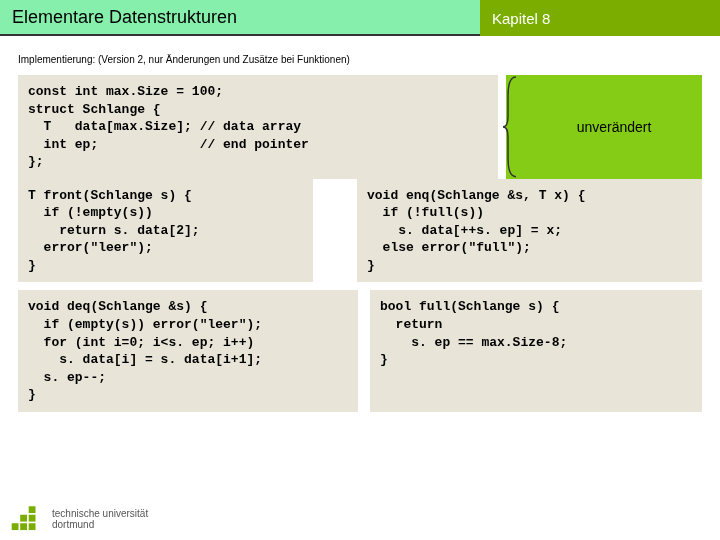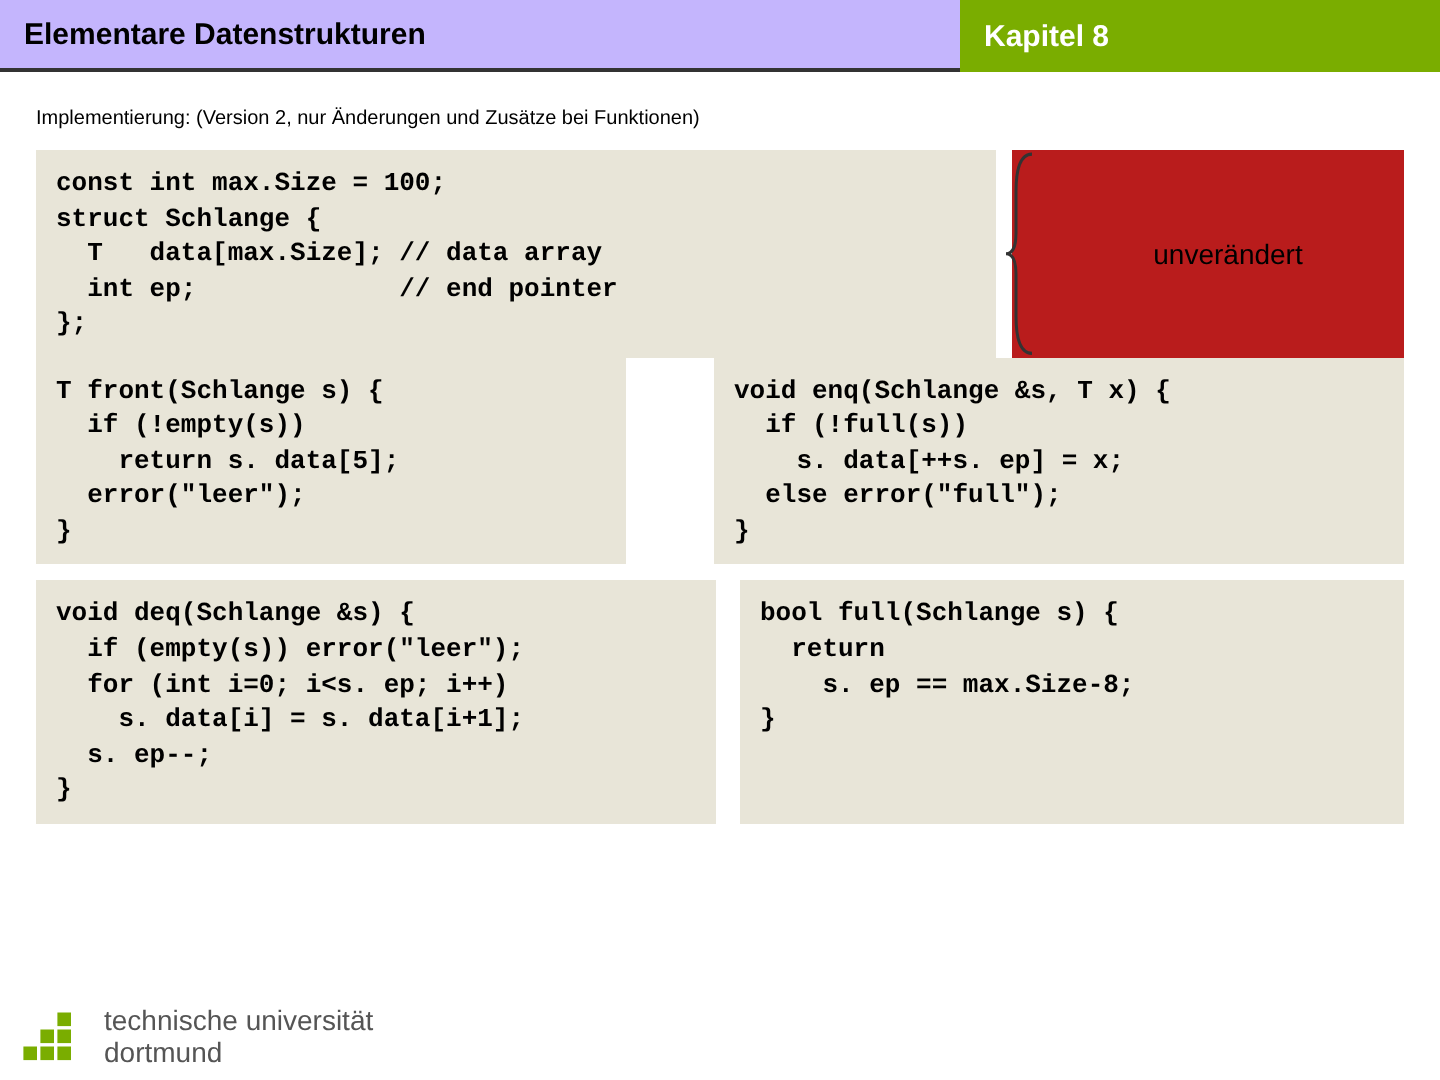--- a/index.html
+++ b/index.html
@@ -1,43 +1,43 @@
 <!DOCTYPE html>
 <html><head>
 <meta charset="utf-8">
 <style>
   * { margin: 0; padding: 0; box-sizing: border-box; }
   body { width: 720px; height: 540px; font-family: Arial, sans-serif; background: #fff; position: relative; }
   
   .header { display: flex; height: 36px; }
-  .header-left { flex: 1; background: #c4b5fd; display: flex; align-items: center; padding-left: 12px; font-weight: bold; font-size: 15px; border-bottom: 2px solid #333; }
-  .header-right { width: 240px; background: #7aad00; color: #fff; display: flex; align-items: center; padding-left: 12px; font-weight: bold; font-size: 15px; }
+  .header-left { flex: 1; background: #86efac; display: flex; align-items: center; padding-left: 12px; font-weight: normal; font-size: 18px; border-bottom: 2px solid #333; }
+  .header-right { width: 240px; background: #7aad00; color: #fff; display: flex; align-items: center; padding-left: 12px; font-weight: normal; font-size: 15px; }
   
   .content { padding: 18px 18px 0 18px; }
   .subtitle { font-size: 10px; margin-bottom: 10px; }
   
   .row1 { display: flex; gap: 8px; margin-bottom: 0; }
   .codebox { background: #e8e5d8; padding: 8px 10px; font-family: "Courier New", monospace; font-size: 13px; font-weight: bold; white-space: pre; line-height: 1.35; }
   .box1-left { flex: 0 0 480px; }
-  .box1-right { flex: 1; background: #b91c1c; display: flex; align-items: center; justify-content: center; font-family: Arial; font-weight: normal; font-size: 14px; position: relative; padding-left: 20px; }
+  .box1-right { flex: 1; background: #84cc16; display: flex; align-items: center; justify-content: center; font-family: Arial; font-weight: normal; font-size: 14px; position: relative; padding-left: 20px; }
   .brace-svg { position: absolute; left: -4px; top: 0; height: 100%; width: 20px; }
   
   .row2 { display: flex; gap: 8px; margin-bottom: 8px; }
   .box2-left { flex: 0 0 295px; }
   .box2-right { flex: 1; margin-left: 36px; }
   
   .row3 { display: flex; gap: 12px; }
   .box3-left { flex: 0 0 340px; }
   .box3-right { flex: 1; }
   
   .footer { position: absolute; bottom: 6px; left: 0; right: 0; padding: 0 10px; display: flex; align-items: flex-end; justify-content: space-between; font-size: 11px; color: #333; }
   .footer-right { text-align: right; line-height: 1.3; }
   .logo-area { display: flex; align-items: center; gap: 8px; }
   .tu-svg { width: 34px; height: 30px; }
-  .uni-text { font-size: 14px; color: #555; line-height: 1.1; }
+  .uni-text { font-size: 10px; color: #555; line-height: 1.1; }
 </style>
 </head>
 <body>
 
 <div class="header">
   <div class="header-left">Elementare Datenstrukturen</div>
   <div class="header-right">Kapitel 8</div>
 </div>
 
 <div class="content">
@@ -53,21 +53,21 @@
       <svg class="brace-svg" viewBox="0 0 20 100" preserveAspectRatio="none">
         <path d="M14 2 Q6 2 6 20 L6 40 Q6 50 1 50 Q6 50 6 60 L6 80 Q6 98 14 98" stroke="#333" stroke-width="1.5" fill="none"></path>
       </svg>
       <span>unverändert</span>
     </div>
   </div>
 
   <div class="row2">
     <div class="codebox box2-left">T front(Schlange s) {
   if (!empty(s))
-    return s. data[5];
+    return s. data[2];
   error("leer");
 }</div>
     <div class="codebox box2-right">void enq(Schlange &amp;s, T x) {
   if (!full(s))
     s. data[++s. ep] = x;
   else error("full");
 }</div>
   </div>
 
   <div class="row3">

